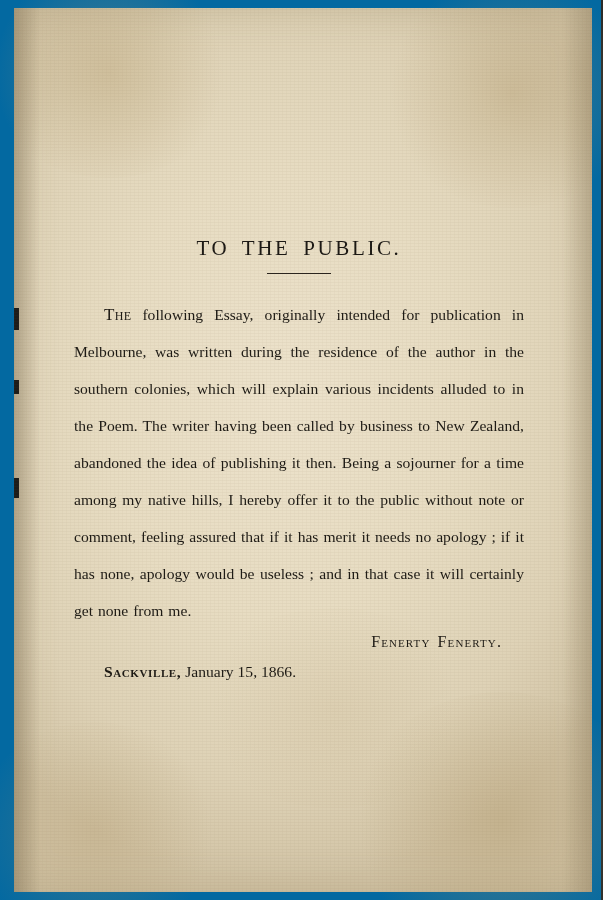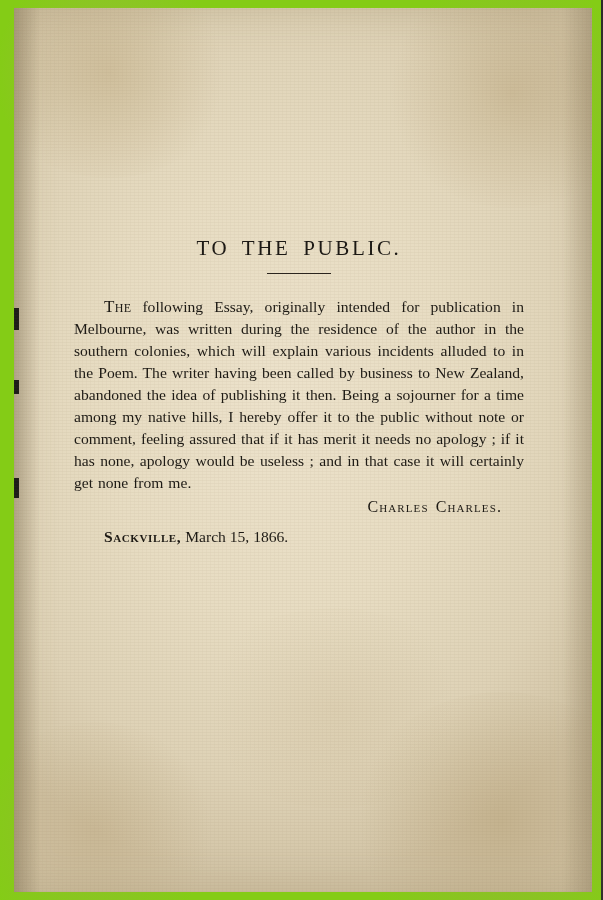--- a/index.html
+++ b/index.html
@@ -13,21 +13,21 @@
     overflow: hidden;
     font-family: "Liberation Serif", serif;
   }
 
   
   #scan-background {
     position: absolute;
     left: 0; top: 0;
     width: 601px;
     height: 900px;
-    background: #84cc16;
+    background: #0369a1;
   }
 
   
   #page-sheet {
     position: absolute;
     left: 14px;
     top: 8px;
     width: 578px;
     height: 884px;
     background:
@@ -114,21 +114,21 @@
 
   #title-rule {
     width: 64px;
     height: 1px;
     background: #26211b;
     margin: 12px auto 22px auto;
   }
 
   #body-paragraph {
     font-size: 15.6px;
-    line-height: 22px;
+    line-height: 37px;
     color: #1c1914;
     text-align: justify;
     text-indent: 30px;
     margin: 0;
     word-spacing: 1px;
   }
 
   .smallcaps-lead {
     font-variant: small-caps;
     font-size: 17px;
@@ -193,25 +193,25 @@
 
     <div id="text-block">
 
       <h1 id="doc-title">TO  THE  PUBLIC.</h1>
 
       <div id="title-rule"></div>
 
       <p id="body-paragraph"><span class="smallcaps-lead">The</span><span> following Essay, originally intended for publication in Melbourne, was written during the residence of the author in the southern colonies, which will explain various incidents alluded to in the Poem.   The writer having been called by business to New Zealand, abandoned the idea of publishing it then.   Being a sojourner for a time among my native hills, I hereby offer it to the public without note or comment, feeling assured that if it has merit it needs no apology ; if it has none, apology would be useless ; and in that case it will certainly get none from me.</span></p>
 
       <div id="signature-line">
-        <span id="signature-name">Charles Charles.</span>
+        <span id="signature-name">Fenerty Fenerty.</span>
       </div>
 
       <div id="place-date-line">
-        <span id="place-name">Sackville,</span><span> March 15, 1866.</span>
+        <span id="place-name">Sackville,</span><span> January 15, 1866.</span>
       </div>
 
     </div>
 
     <div id="grain"></div>
 
   </div>
 </div>
 
 </body></html>

